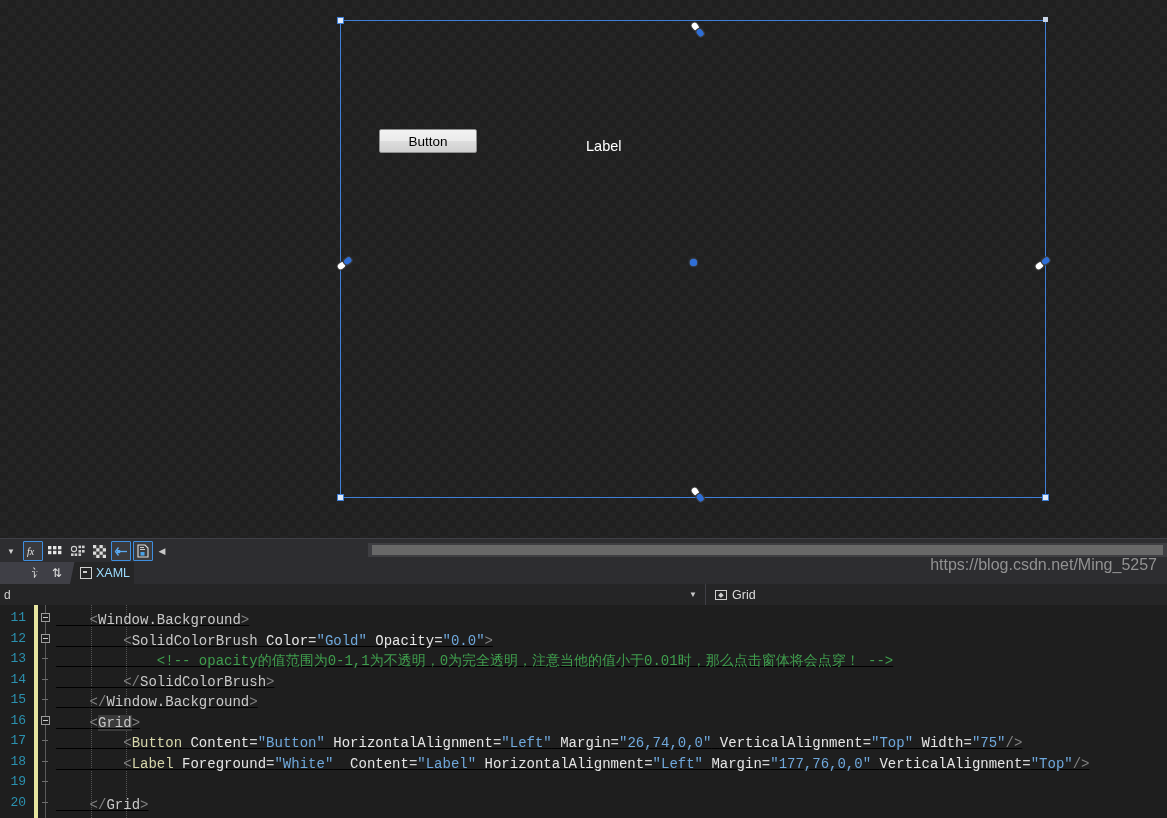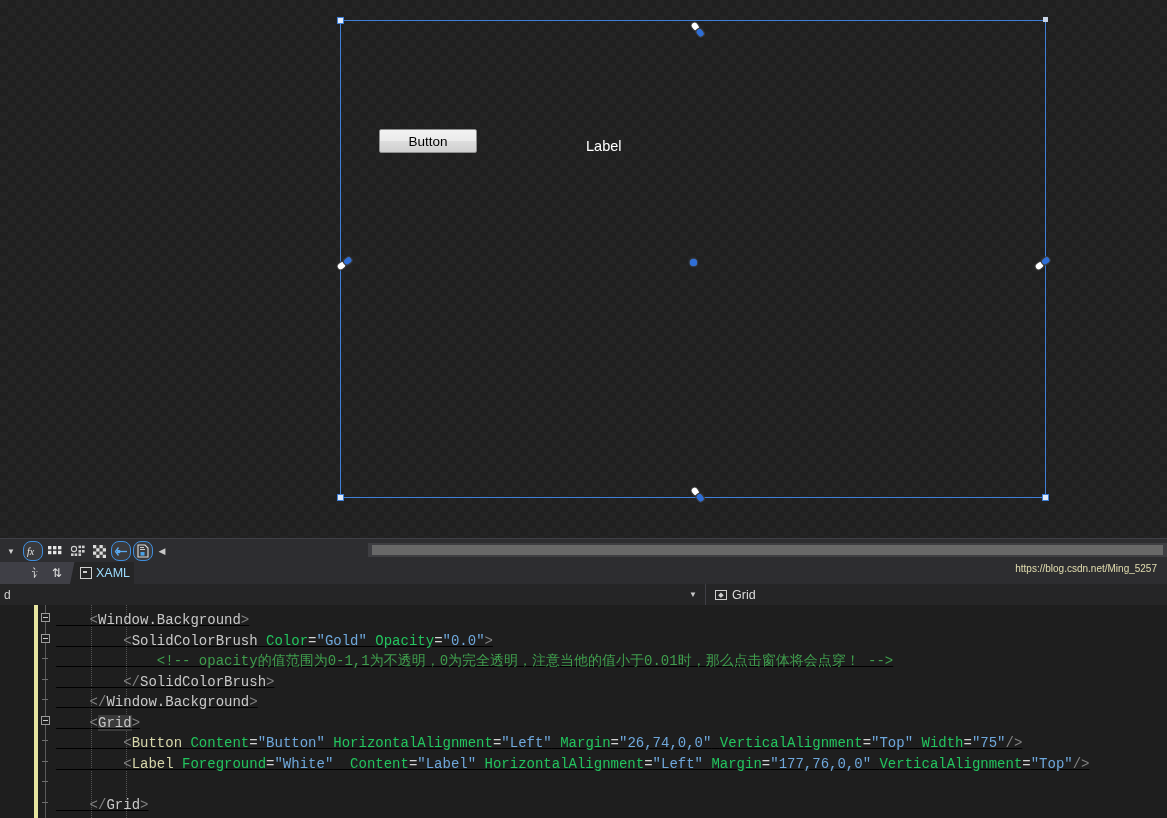--- a/index.html
+++ b/index.html
@@ -72,21 +72,21 @@
     position:absolute;left:0;top:538px;width:1167px;height:24px;
     background:#2d2d30;border-top:1px solid #3f3f46;
     display:flex;align-items:center;
   }
   .ts-caret{
     width:22px;height:22px;display:flex;align-items:center;justify-content:center;
     color:#d0d0d0;font-size:8px;
   }
   .ts-btn{
     width:20px;height:20px;margin:0 1px;display:flex;align-items:center;justify-content:center;
-    color:#e6e6e6;box-sizing:border-box;border:1px solid transparent;border-radius:8px;text-decoration:underline;
+    color:#e6e6e6;box-sizing:border-box;border:1px solid transparent;border-radius:1px;text-decoration:underline;
   }
   .ts-btn.active{border-color:#3f8fe0;background:#3a3a3d;}
   .ts-btn svg{display:block;}
   .ts-collapse{
     width:16px;height:20px;display:flex;align-items:center;justify-content:center;color:#c8c8c8;font-size:9px;
   }
   .hscroll-track{
     position:absolute;left:368px;top:543px;width:799px;height:14px;
     background:#3e3e42;
   }
@@ -182,30 +182,30 @@
   }
   .code{
     position:absolute;left:56px;top:0;width:1111px;height:213px;
     font-family:"Liberation Mono", monospace;
     font-size:14px;line-height:20.5px;white-space:pre;
   }
   .cl{position:absolute;left:0;white-space:pre;text-decoration:underline;}
   .t-tagpunct{color:#808080;}
   .t-elem{color:#d7d7aa;}
   .t-elem2{color:#c8c8c8;}
-  .t-attr{color:#22c55e;}
+  .t-attr{color:#e5e5e5;}
   .t-eq{color:#d4d4d4;}
   .t-val2{color:#6fa8dc;}
   .t-comment{color:#3f9e4d;}
   .t-plain{color:#d4d4d4;}
   .hl-grid{background:#3a3a3a;}
 
   .watermark{
     position:absolute;right:10px;bottom:10px;
-    color:#fef9c3;font-size:10px;opacity:.85;
+    color:#a3a3a3;font-size:16px;opacity:.85;
     font-family:"Liberation Sans", sans-serif;
   }
 </style>
 </head>
 <body>
 
 <div id="app">
 
   <div class="design-surface">
 
@@ -355,20 +355,32 @@
       <span class="txt">d</span>
       <span class="cv">▼</span>
     </div>
     <div class="crumb-right">
       <span class="grid-ic">◆</span>
       <span class="txt">Grid</span>
     </div>
   </div>
 
   <div class="editor">
+    <div class="gutter-num" id="gutter">
+        <div class="ln" style="top: 5px;">11</div>
+        <div class="ln" style="top: 25.5px;">12</div>
+        <div class="ln" style="top: 46px;">13</div>
+        <div class="ln" style="top: 66.5px;">14</div>
+        <div class="ln" style="top: 87px;">15</div>
+        <div class="ln" style="top: 107.5px;">16</div>
+        <div class="ln" style="top: 128px;">17</div>
+        <div class="ln" style="top: 148.5px;">18</div>
+        <div class="ln" style="top: 169px;">19</div>
+        <div class="ln" style="top: 189.5px;">20</div>
+      </div>
     <div class="changebar"></div>
     <div class="foldcol" id="foldcol">
       <div class="foldline"></div>
     <div class="foldbox" style="left: 1px; top: 8px;"></div>
         <div class="foldbox" style="left: 1px; top: 28.5px;"></div>
         <div class="foldtick" style="top: 53px;"></div>
         <div class="foldtick" style="top: 73.5px;"></div>
         <div class="foldtick" style="top: 94px;"></div>
         <div class="foldbox" style="left: 1px; top: 110.5px;"></div>
         <div class="foldtick" style="top: 135px;"></div>

